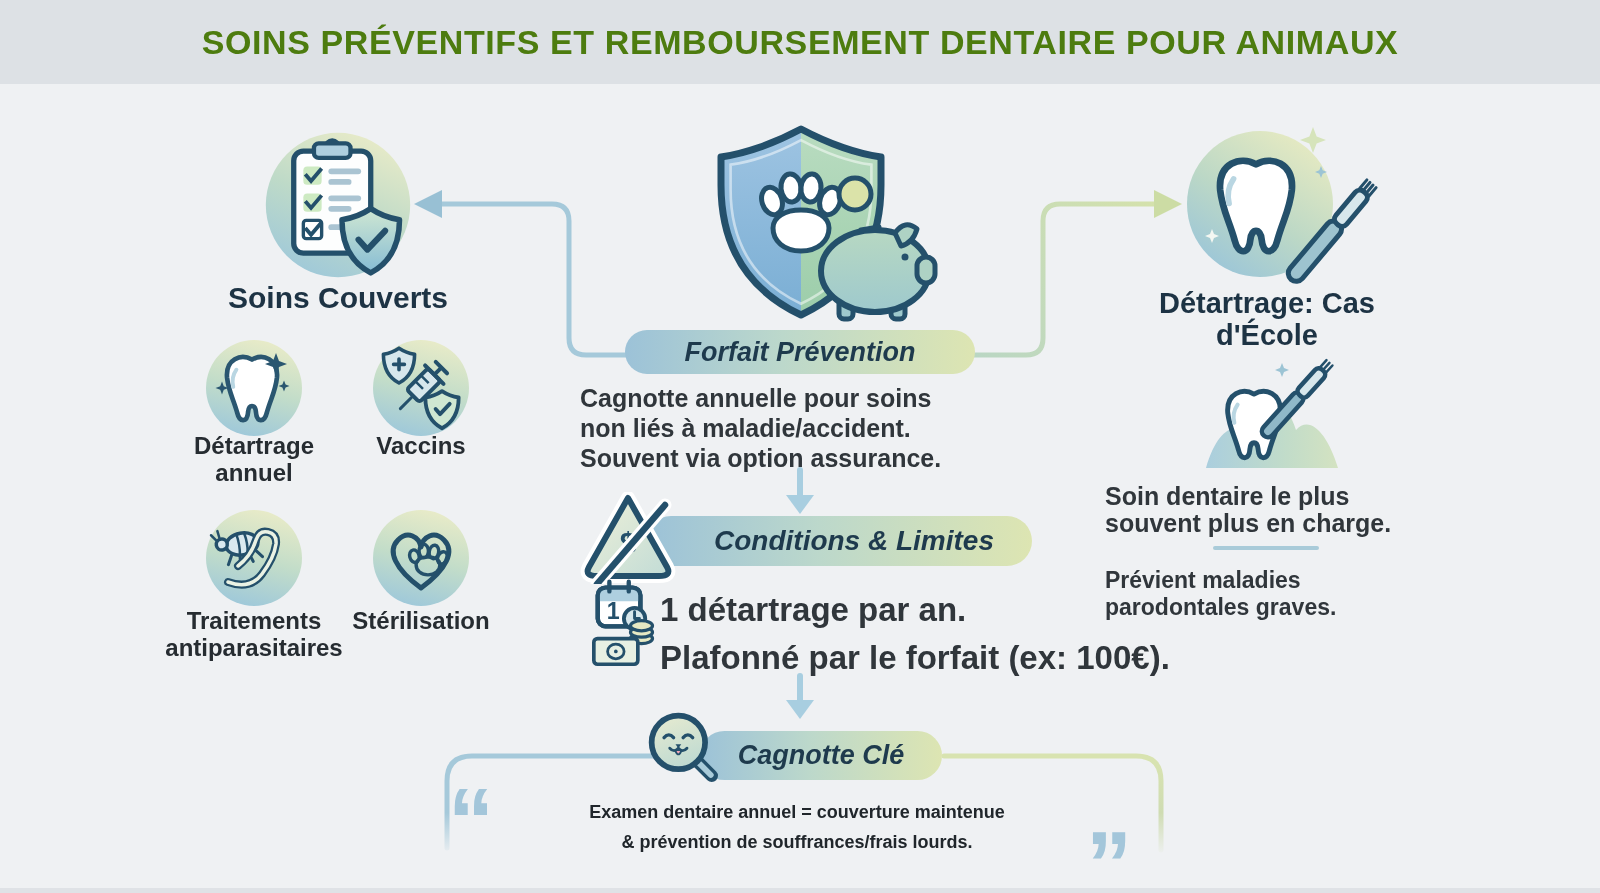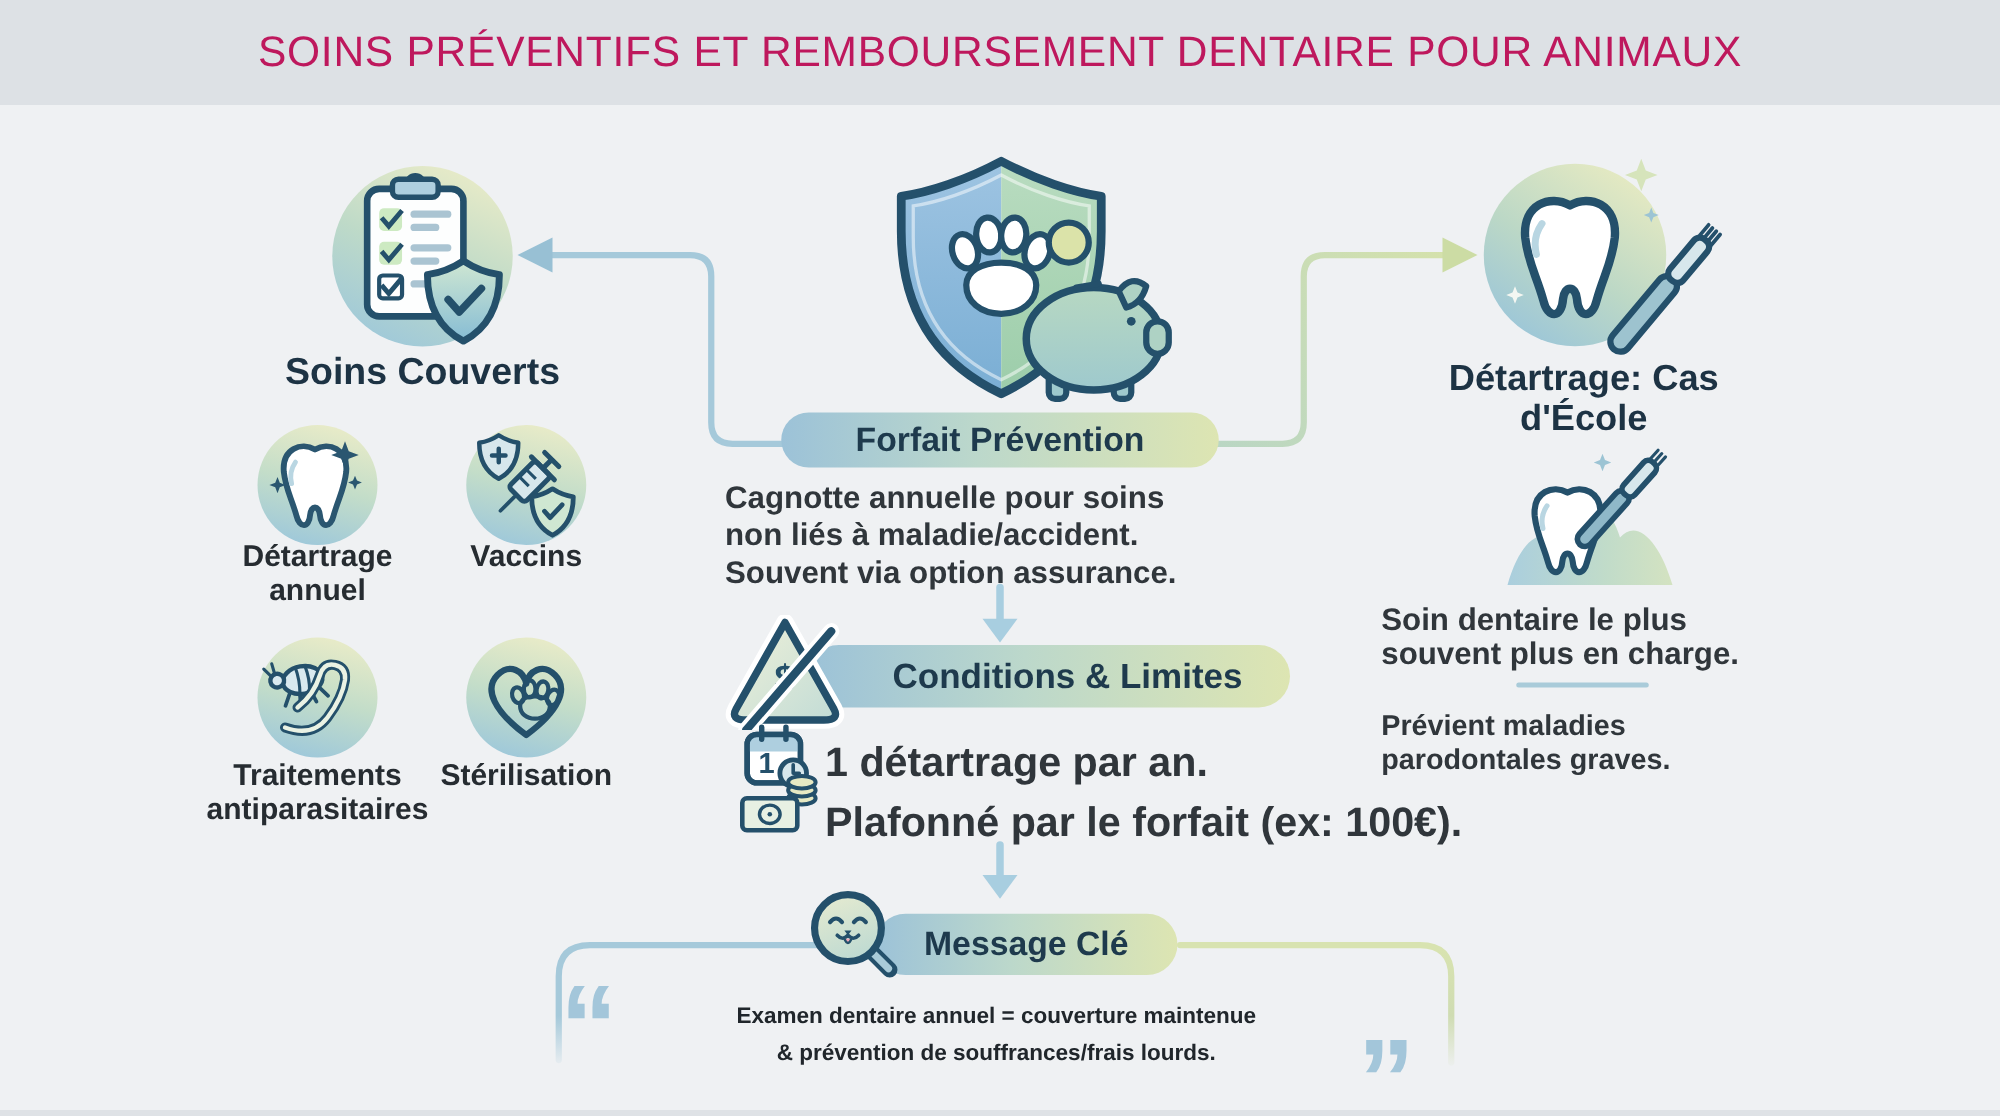--- a/index.html
+++ b/index.html
@@ -1,28 +1,28 @@
 <!DOCTYPE html>
 <html><head>
 <meta charset="utf-8">
 <style>
   html,body{margin:0;padding:0;background:#ffffff;}
   .canvas{position:relative;width:1600px;height:893px;background:#eff1f3;overflow:hidden;
           font-family:"Liberation Sans",sans-serif;}
   .abs{position:absolute;}
   .header{left:0;top:0;width:1600px;height:84px;background:#dde1e5;
           display:flex;align-items:center;justify-content:center;}
-  .title{font-size:34px;font-weight:400;letter-spacing:.6px;color:#be185d;white-space:nowrap;}
+  .title{font-size:34px;font-weight:700;letter-spacing:.6px;color:#4d7c0f;white-space:nowrap;}
   .heading{color:#1d3344;font-weight:700;text-align:center;}
   .lbl{font-size:24px;line-height:27px;color:#262c31;font-weight:600;text-align:center;}
   .body-txt{font-size:25px;line-height:30px;color:#30363b;font-weight:600;text-align:left;}
   .bullet-txt{font-size:33px;color:#30363b;font-weight:600;white-space:nowrap;}
   .pill{border-radius:999px;display:flex;align-items:center;justify-content:center;
         background:linear-gradient(90deg,#9cc2d8 0%,#bcd8cb 45%,#dde5b2 100%);
-        color:#1e3a4d;font-weight:800;}
+        color:#1e3a4d;font-weight:800;font-style:italic;}
   .quote-mark{font-size:92px;line-height:1;font-weight:700;color:#a3c6da;}
   .quote-line{display:block;font-size:18px;line-height:30px;font-weight:800;color:#20262b;text-align:center;}
   .divider{background:#a9cbd9;border-radius:2px;}
   .line{display:block;}
   .bottom-strip{left:0;top:888px;width:1600px;height:5px;background:#dfe2e6;}
 </style>
 </head>
 <body>
 
 <div class="canvas">
@@ -284,21 +284,21 @@
         <ellipse cx="54" cy="22" rx="12" ry="5.5"></ellipse>
           <ellipse cx="54" cy="15" rx="12" ry="5.5"></ellipse>
           <ellipse cx="54" cy="8" rx="12" ry="5.5"></ellipse>
       </g>
       <rect x="2" y="22" width="48" height="28" rx="4" fill="#e7f0e3" stroke="#24506b" stroke-width="4"></rect>
       <ellipse cx="26" cy="36" rx="9" ry="8" fill="none" stroke="#24506b" stroke-width="3"></ellipse>
       <circle cx="26" cy="36" r="2" fill="#24506b"></circle>
     </svg>
     <div class="abs bullet-txt" style="left:660px;top:639px">Plafonné par le forfait (ex: 100€).</div>
 
-    <div class="abs pill" style="left:700px;top:731px;width:242px;height:49px;font-size:27px">Message Clé</div>
+    <div class="abs pill" style="left:700px;top:731px;width:242px;height:49px;font-size:27px">Cagnotte Clé</div>
 
     <svg class="abs" style="left:644px;top:710px" width="84" height="84" viewBox="0 0 88 88">
       <defs>
           <linearGradient id="gMag" x1="0.3" y1="0" x2="0.7" y2="1">
         <stop offset="0" stop-color="#e4ead0"></stop>
             <stop offset="1" stop-color="#bcd9d2"></stop>
       </linearGradient>
         </defs>
       <path d="M57,55 L71,69" stroke="#24506b" stroke-width="13" stroke-linecap="round"></path>
       <path d="M58,56 L70,68" stroke="#a9cbd9" stroke-width="6" stroke-linecap="round"></path>

